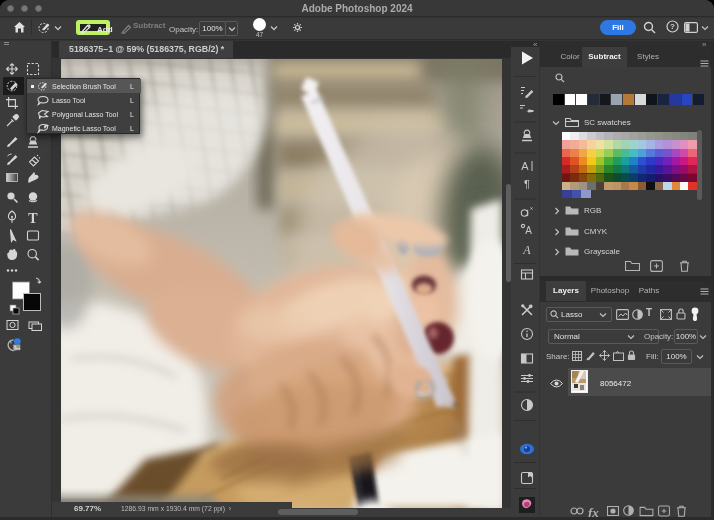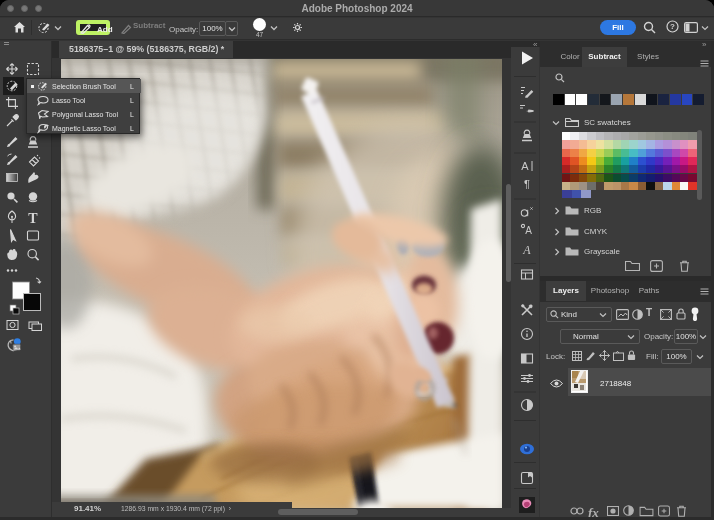--- a/index.html
+++ b/index.html
@@ -405,21 +405,21 @@
     <ellipse cx="362" cy="316" rx="9" ry="6" fill="#e1b393" filter="url(#b2)" transform="rotate(35 362 316)"></ellipse>
 
     <rect x="-10" y="436" width="165" height="14" fill="#8e887c" filter="url(#b4)" opacity="0.85"></rect>
     <rect x="-10" y="443" width="90" height="8" fill="#6f6a60" filter="url(#b4)"></rect>
   </g>
 </svg></div>
   <div id="statusbar"></div>
   <div id="scrollstrip"></div>
   <div class="abs" style="left:278px;top:508.5px;width:80px;height:6px;border-radius:3px;background:#5e5e5e;"></div>
   <div class="abs" style="left:506px;top:184px;width:5px;height:98px;border-radius:2.5px;background:#5e5e5e;"></div>
-  <div class="abs" style="left:74px;top:503.5px;font-size:8px;font-weight:bold;color:#d2d2d2;">91.41%</div>
+  <div class="abs" style="left:74px;top:503.5px;font-size:8px;font-weight:bold;color:#d2d2d2;">69.77%</div>
   <div class="abs" style="left:121px;top:505px;font-size:6.8px;color:#bdbdbd;">1286.93 mm x 1930.4 mm (72 ppi)&nbsp;&nbsp;›</div>
   <div id="bottomedge"></div>
 
   <div id="iconstrip"><svg width="28" height="473" viewBox="0 0 28 473" id="stripsvg" fill="none" stroke="#c9c9c9" stroke-width="1.1">
     <g stroke="#2e2e2e" stroke-width="1">
           <path d="M3 29.5 h22 M3 75 h22 M3 106 h22 M3 152 h22 M3 216.5 h22 M3 345 h22 M3 373.5 h22 M3 415.5 h22 M3 441.5 h22"></path>
         </g>
 
     <path d="M11 4.5 L22 11 L11 17.5 Z" fill="#f2f2f2" stroke="none"></path>
 
@@ -714,21 +714,21 @@
           <path d="M0.5 1 h8 M0.5 3.5 h8 M0.5 6 h8" stroke="#b2b2b2" stroke-width="1"></path>
         </svg>
     </div>
     <div class="pbody" style="top:261px;height:215px;"></div>
 
     <div class="abs" style="left:6px;top:266px;width:66px;height:15px;border:1px solid #5a5a5a;border-radius:2px;"></div>
     <svg class="abs" style="left:10px;top:269px;" width="9" height="9" viewBox="0 0 10 10">
         <circle cx="4" cy="4" r="3" fill="none" stroke="#c0c0c0" stroke-width="1.2"></circle>
         <path d="M6.3 6.3 L9 9" stroke="#c0c0c0" stroke-width="1.2"></path>
       </svg>
-    <div class="abs" style="left:21px;top:269px;font-size:8px;color:#e0e0e0;">Kind</div>
+    <div class="abs" style="left:21px;top:269px;font-size:8px;color:#e0e0e0;">Lasso</div>
     <svg class="abs" style="left:59px;top:271px;" width="8" height="6" viewBox="0 0 8 6">
         <path d="M1 1.5 L4 4.5 L7 1.5" fill="none" stroke="#c2c2c2" stroke-width="1.2"></path>
       </svg>
     <svg class="abs" style="left:76px;top:268px;" width="13" height="11" viewBox="0 0 13 11">
         <rect x="0.6" y="0.6" width="11.8" height="9.8" rx="1" fill="none" stroke="#c0c0c0" stroke-width="1.1"></rect>
         <path d="M2.5 7.5 l2.5 -2.5 2 2 2.5 -3 1.5 2" stroke="#c0c0c0" stroke-width="1" fill="none"></path>
       </svg>
     <svg class="abs" style="left:92px;top:268px;" width="11" height="11" viewBox="0 0 11 11">
         <circle cx="5.5" cy="5.5" r="4.8" fill="none" stroke="#c0c0c0" stroke-width="1.1"></circle>
         <path d="M5.5 0.7 a4.8 4.8 0 0 1 0 9.6 Z" fill="#c0c0c0"></path>
@@ -740,31 +740,31 @@
       </svg>
     <svg class="abs" style="left:136px;top:267px;" width="10" height="12" viewBox="0 0 10 12">
         <rect x="1" y="5" width="8" height="6" rx="1" fill="none" stroke="#c0c0c0" stroke-width="1.1"></rect>
         <path d="M2.8 5 V3.2 a2.2 2.2 0 0 1 4.4 0 V5" fill="none" stroke="#c0c0c0" stroke-width="1.1"></path>
       </svg>
     <svg class="abs" style="left:149px;top:266px;" width="12" height="14" viewBox="0 0 12 14">
         <circle cx="6" cy="4" r="3.4" fill="#f2f2f2"></circle>
         <path d="M4.5 7 h3 l0.6 5 a1 1 0 0 1 -4.2 0 Z" fill="#f2f2f2"></path>
       </svg>
 
-    <div class="abs" style="left:20px;top:288px;width:80px;height:15px;border:1px solid #5a5a5a;border-radius:2px;color:#e0e0e0;font-size:8px;line-height:13px;padding-left:12px;">Normal</div>
+    <div class="abs" style="left:8px;top:288px;width:111px;height:15px;border:1px solid #5a5a5a;border-radius:2px;color:#e0e0e0;font-size:8px;line-height:13px;padding-left:5px;">Normal</div>
     <svg class="abs" style="left:87px;top:293px;" width="8" height="6" viewBox="0 0 8 6">
         <path d="M1 1.5 L4 4.5 L7 1.5" fill="none" stroke="#c2c2c2" stroke-width="1.2"></path>
       </svg>
     <div class="abs" style="left:104px;top:291px;font-size:8px;color:#c6c6c6;">Opacity:</div>
     <div class="abs" style="left:134px;top:288px;width:24px;height:15px;border:1px solid #5a5a5a;border-radius:2px;color:#e0e0e0;font-size:8px;line-height:13px;text-align:center;">100%</div>
     <svg class="abs" style="left:159px;top:293px;" width="8" height="6" viewBox="0 0 8 6">
         <path d="M1 1.5 L4 4.5 L7 1.5" fill="none" stroke="#c2c2c2" stroke-width="1.2"></path>
       </svg>
 
-    <div class="abs" style="left:6px;top:311px;font-size:8px;color:#c6c6c6;">Lock:</div>
+    <div class="abs" style="left:6px;top:311px;font-size:8px;color:#c6c6c6;">Share:</div>
     <svg class="abs" style="left:32px;top:310px;" width="10" height="10" viewBox="0 0 10 10">
         <rect x="0.5" y="0.5" width="9" height="9" fill="none" stroke="#c0c0c0" stroke-width="1"></rect>
         <path d="M0.5 3.5 h9 M0.5 6.5 h9 M3.5 0.5 v9 M6.5 0.5 v9" stroke="#c0c0c0" stroke-width="0.8"></path>
       </svg>
     <svg class="abs" style="left:46px;top:309px;" width="10" height="11" viewBox="0 0 10 11">
         <path d="M0.5 10 q0.3 -2.2 2 -2.6 L7 2 L8.8 3.8 L4 9 q-0.3 1.6 -3.5 1 Z" fill="#c0c0c0"></path>
       </svg>
     <svg class="abs" style="left:59px;top:309px;" width="11" height="11" viewBox="0 0 11 11">
         <path d="M5.5 0.5 V10.5 M0.5 5.5 H10.5 M5.5 0.5 l-1.7 1.9 M5.5 0.5 l1.7 1.9 M5.5 10.5 l-1.7 -1.9 M5.5 10.5 l1.7 -1.9 M0.5 5.5 l1.9 -1.7 M0.5 5.5 l1.9 1.7 M10.5 5.5 l-1.9 -1.7 M10.5 5.5 l-1.9 1.7" stroke="#c0c0c0" stroke-width="1" fill="none"></path>
       </svg>
@@ -791,21 +791,21 @@
       <svg width="14" height="20" viewBox="0 0 14 20">
           <rect width="14" height="20" fill="#b99a6e"></rect>
           <rect x="0" y="0" width="6" height="7" fill="#a8844e"></rect>
           <rect x="8" y="0" width="6" height="8" fill="#d9c9b4"></rect>
           <polygon points="8,0 12,0 6,12 3,11" fill="#f2f0ee"></polygon>
           <rect x="0" y="12" width="14" height="8" fill="#e8e5e0"></rect>
           <rect x="2" y="13" width="4" height="4" fill="#3a3632"></rect>
           <rect x="8" y="14" width="4" height="5" fill="#8a8074"></rect>
         </svg>
     </div>
-    <div class="abs" style="left:60px;top:338px;font-size:8px;color:#ececec;">2718848</div>
+    <div class="abs" style="left:60px;top:338px;font-size:8px;color:#ececec;">8056472</div>
 
     <svg class="abs" style="left:30px;top:466px;" width="14" height="8" viewBox="0 0 14 8">
         <circle cx="4" cy="4" r="3" fill="none" stroke="#b0b0b0" stroke-width="1.2"></circle>
         <circle cx="10" cy="4" r="3" fill="none" stroke="#b0b0b0" stroke-width="1.2"></circle>
       </svg>
     <div class="abs" style="left:48px;top:464px;font-size:13px;font-style:italic;font-weight:bold;color:#b0b0b0;font-family:'Liberation Serif',serif;">fx</div>
     <svg class="abs" style="left:67px;top:465px;" width="12" height="10" viewBox="0 0 12 10">
         <rect x="0.5" y="0.5" width="11" height="9" fill="none" stroke="#b0b0b0" stroke-width="1.1"></rect>
         <circle cx="6" cy="5" r="2.6" fill="#b0b0b0"></circle>
       </svg>

